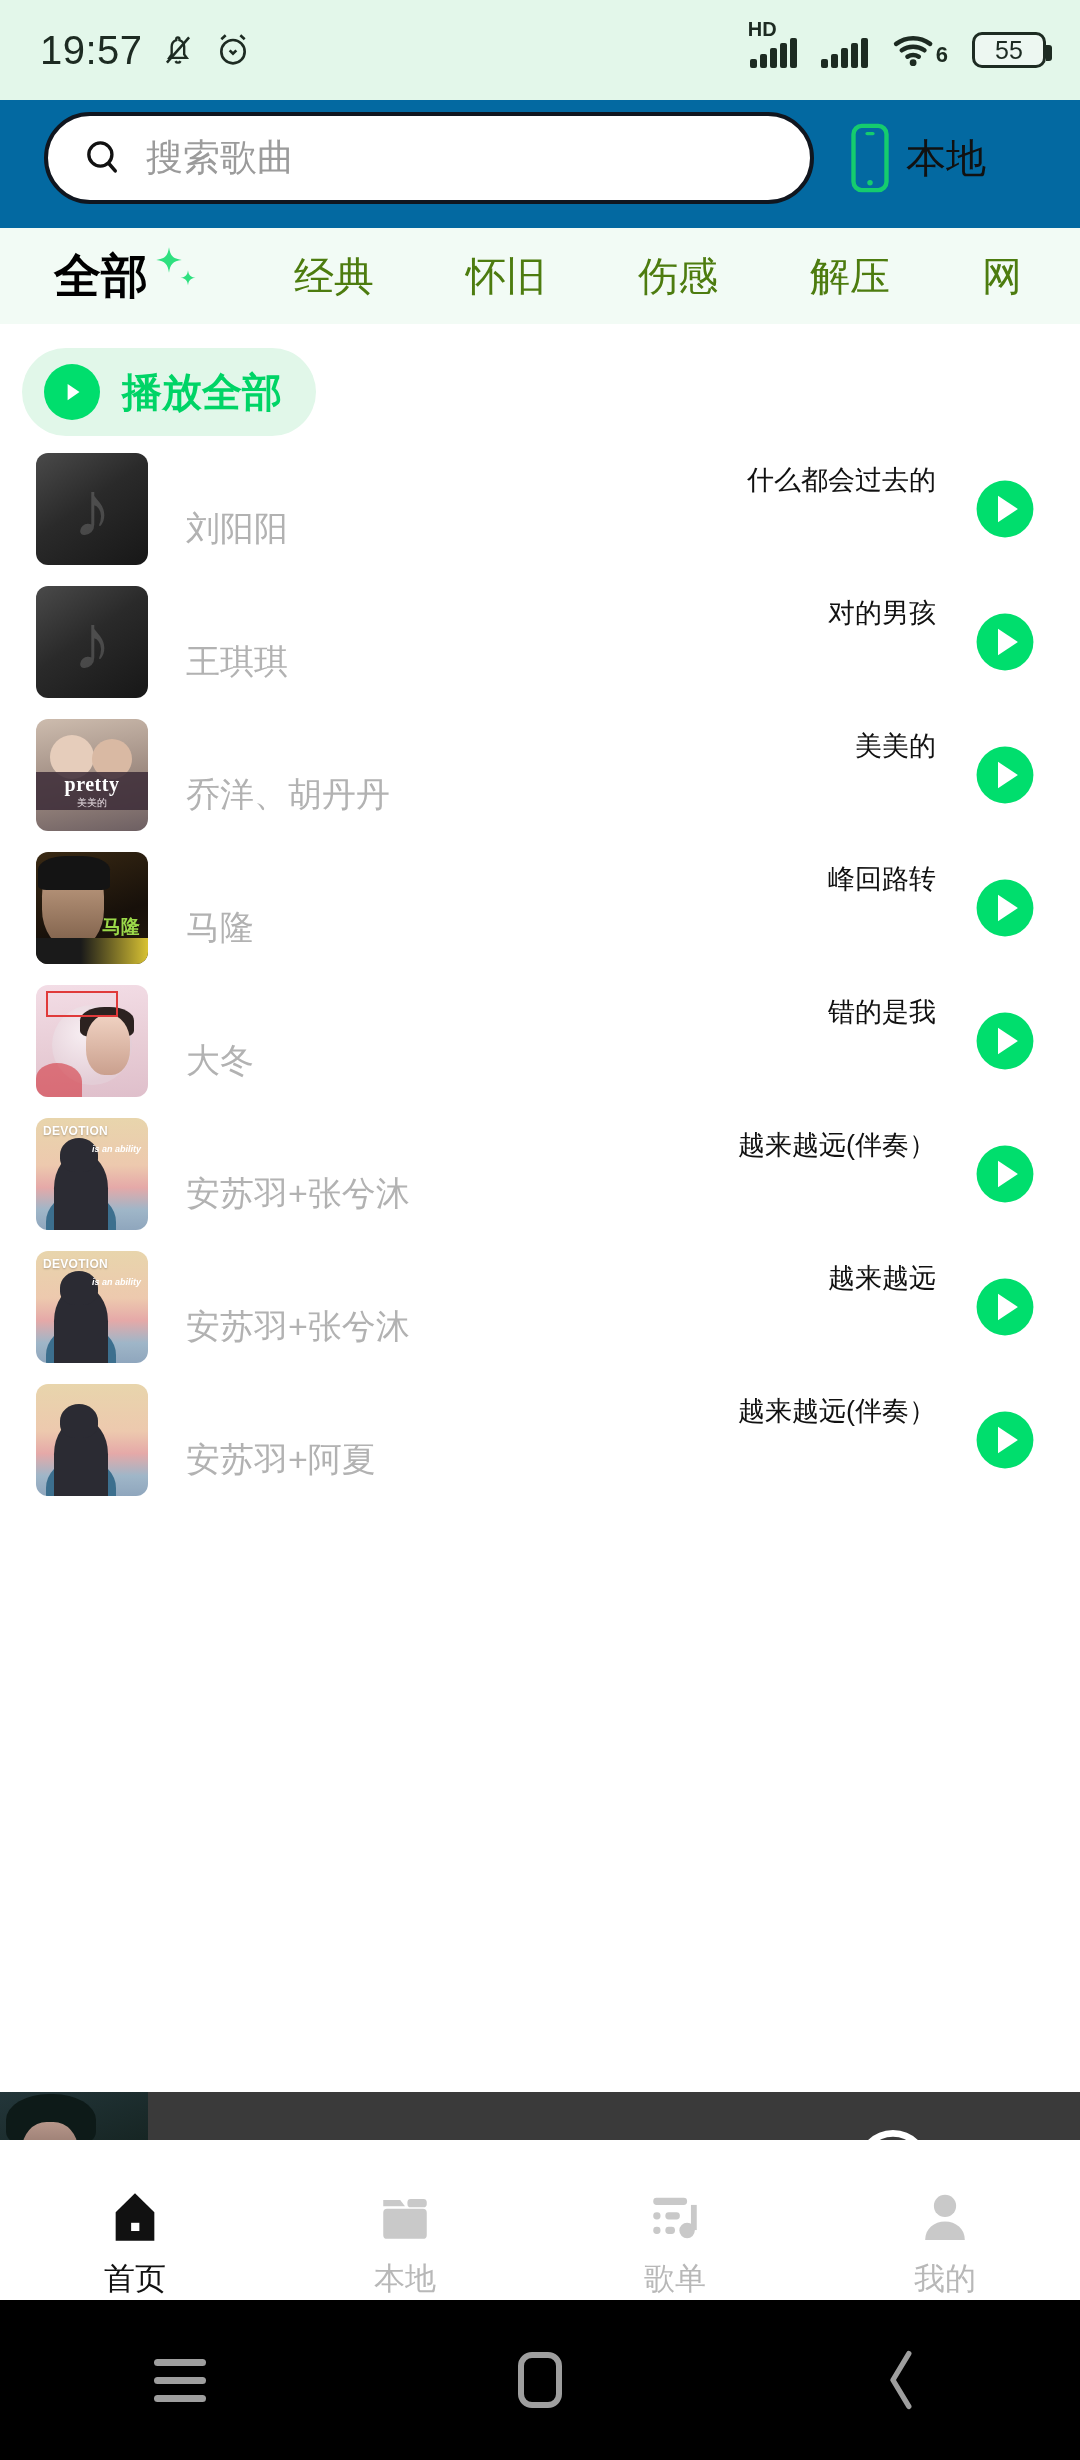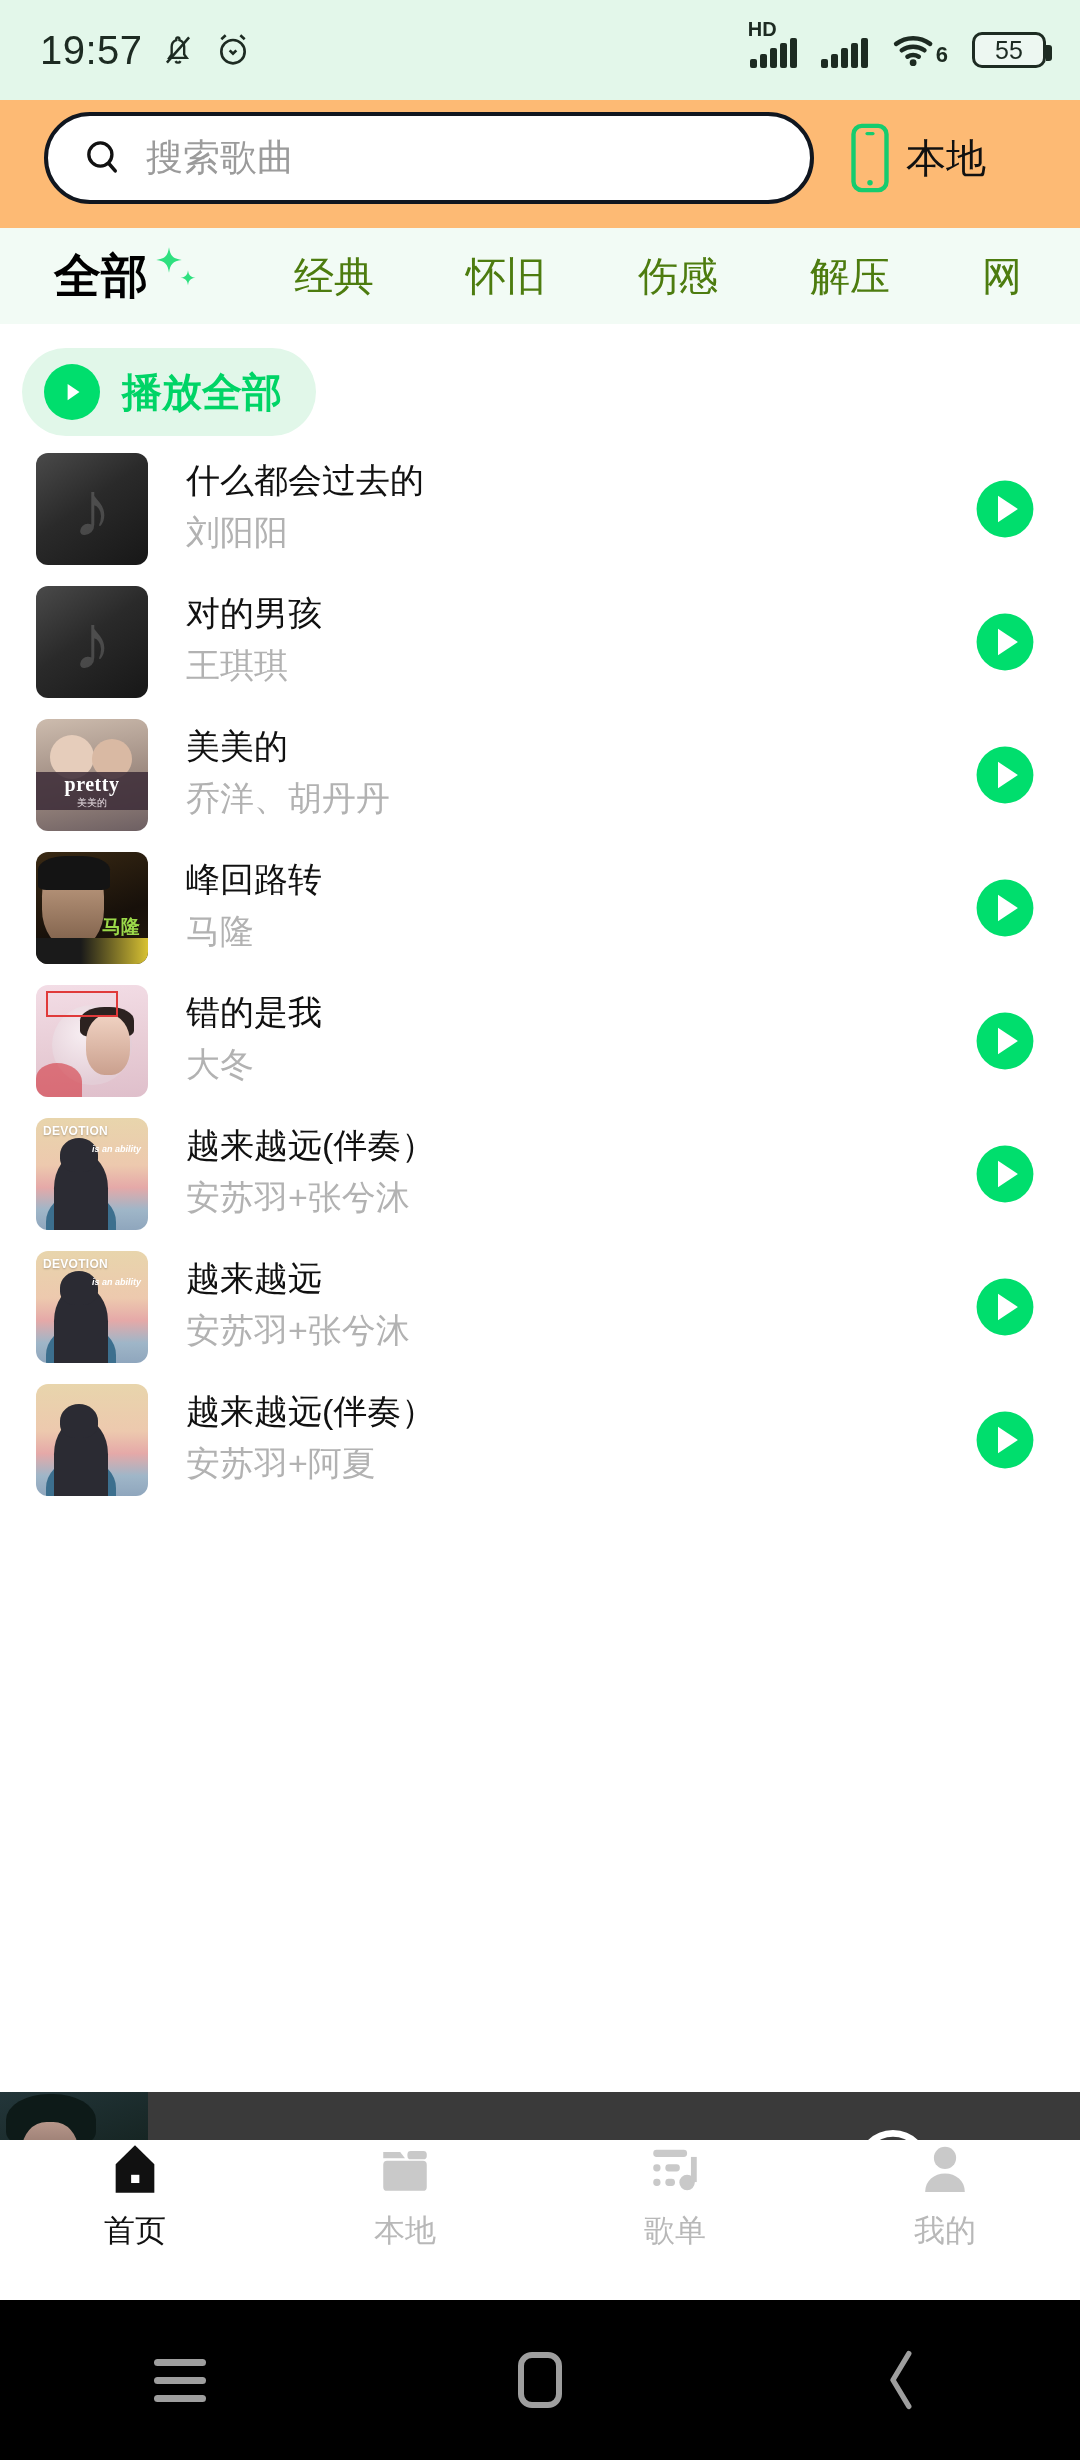--- a/index.html
+++ b/index.html
@@ -32,21 +32,21 @@
     position:relative; display:flex; align-items:center; justify-content:center;
     background:#edf7f1;
   }
   .battery:after {
     content:""; position:absolute; right:-9px; top:10px;
     width:6px; height:16px; background:#1d2b22; border-radius:0 3px 3px 0;
   }
   .battery span { font-size:25px; color:#1d2b22; font-weight:500; }
 
   
-  .header { background:#fdba74; padding:12px 30px 24px 44px; display:flex; align-items:center; }
+  .header { background:#0369a1; padding:12px 30px 24px 44px; display:flex; align-items:center; }
   .searchbox {
     flex:1; height:92px; background:#fff; border:4px solid #10161f;
     border-radius:46px; display:flex; align-items:center; padding:0 34px; gap:22px;
     max-width:770px;
   }
   .search-ph { font-size:37px; color:#9b9b9b; }
   .local-btn { display:flex; align-items:center; gap:14px; margin-left:34px; }
   .local-lbl { font-size:40px; color:#111; }
 
   
@@ -78,21 +78,21 @@
     padding:0 44px 0 36px; gap:38px;
   }
   .cover { width:112px; height:112px; border-radius:12px; overflow:hidden; position:relative; flex:none; }
   .cover-note { background:linear-gradient(145deg,#4a4a4a 0%,#2a2a2a 45%,#171717 100%); }
   .note-glyph {
     position:absolute; left:0; top:0; width:100%; height:100%;
     display:flex; align-items:center; justify-content:center;
     font-size:78px; color:rgba(255,255,255,0.17); line-height:1;
   }
   .meta { flex:1; min-width:0; }
-  .title { font-size:34px; color:#111; line-height:1.12; white-space:nowrap; overflow:hidden; }
+  .title { font-size:27px; color:#111; line-height:1.12; white-space:nowrap; overflow:hidden;text-align:right; }
   .artist { font-size:34px; color:#b2b2b2; margin-top:11px; white-space:nowrap; overflow:hidden; }
   .row-play { width:62px; height:62px; flex:none; }
 
   
   .art-pretty { background:linear-gradient(170deg,#cdbcae 0%,#9d8a80 55%,#6d5f62 100%); }
   .art-pretty .band {
     position:absolute; left:0; right:0; top:48%; height:34%;
     background:rgba(61,44,56,0.86); display:flex; flex-direction:column;
     align-items:center; justify-content:center;
   }
@@ -137,21 +137,21 @@
   .mini-title { flex:1; font-size:40px; color:#fff; white-space:nowrap; overflow:hidden; }
   .mini-btn { flex:none; }
 
   
   .ghost-row { height:133px; display:flex; align-items:center; padding:0 44px 0 36px; gap:38px; }
   .ghost-row .title { color:#111; }
 
   
   .bottomnav {
     position:absolute; left:0; right:0; bottom:160px; height:160px; background:#fff;
-    display:flex; align-items:flex-start;
+    display:flex; align-items:flex-end;
   }
   .navitem { flex:1; display:flex; flex-direction:column; align-items:center; gap:12px; }
   .navlbl { font-size:31px; color:#b8b8b8; }
   .navitem.active .navlbl { color:#111; }
 
   
   .sysbar {
     position:absolute; left:0; right:0; bottom:0; height:160px; background:#000;
     display:flex; align-items:center;
   }

